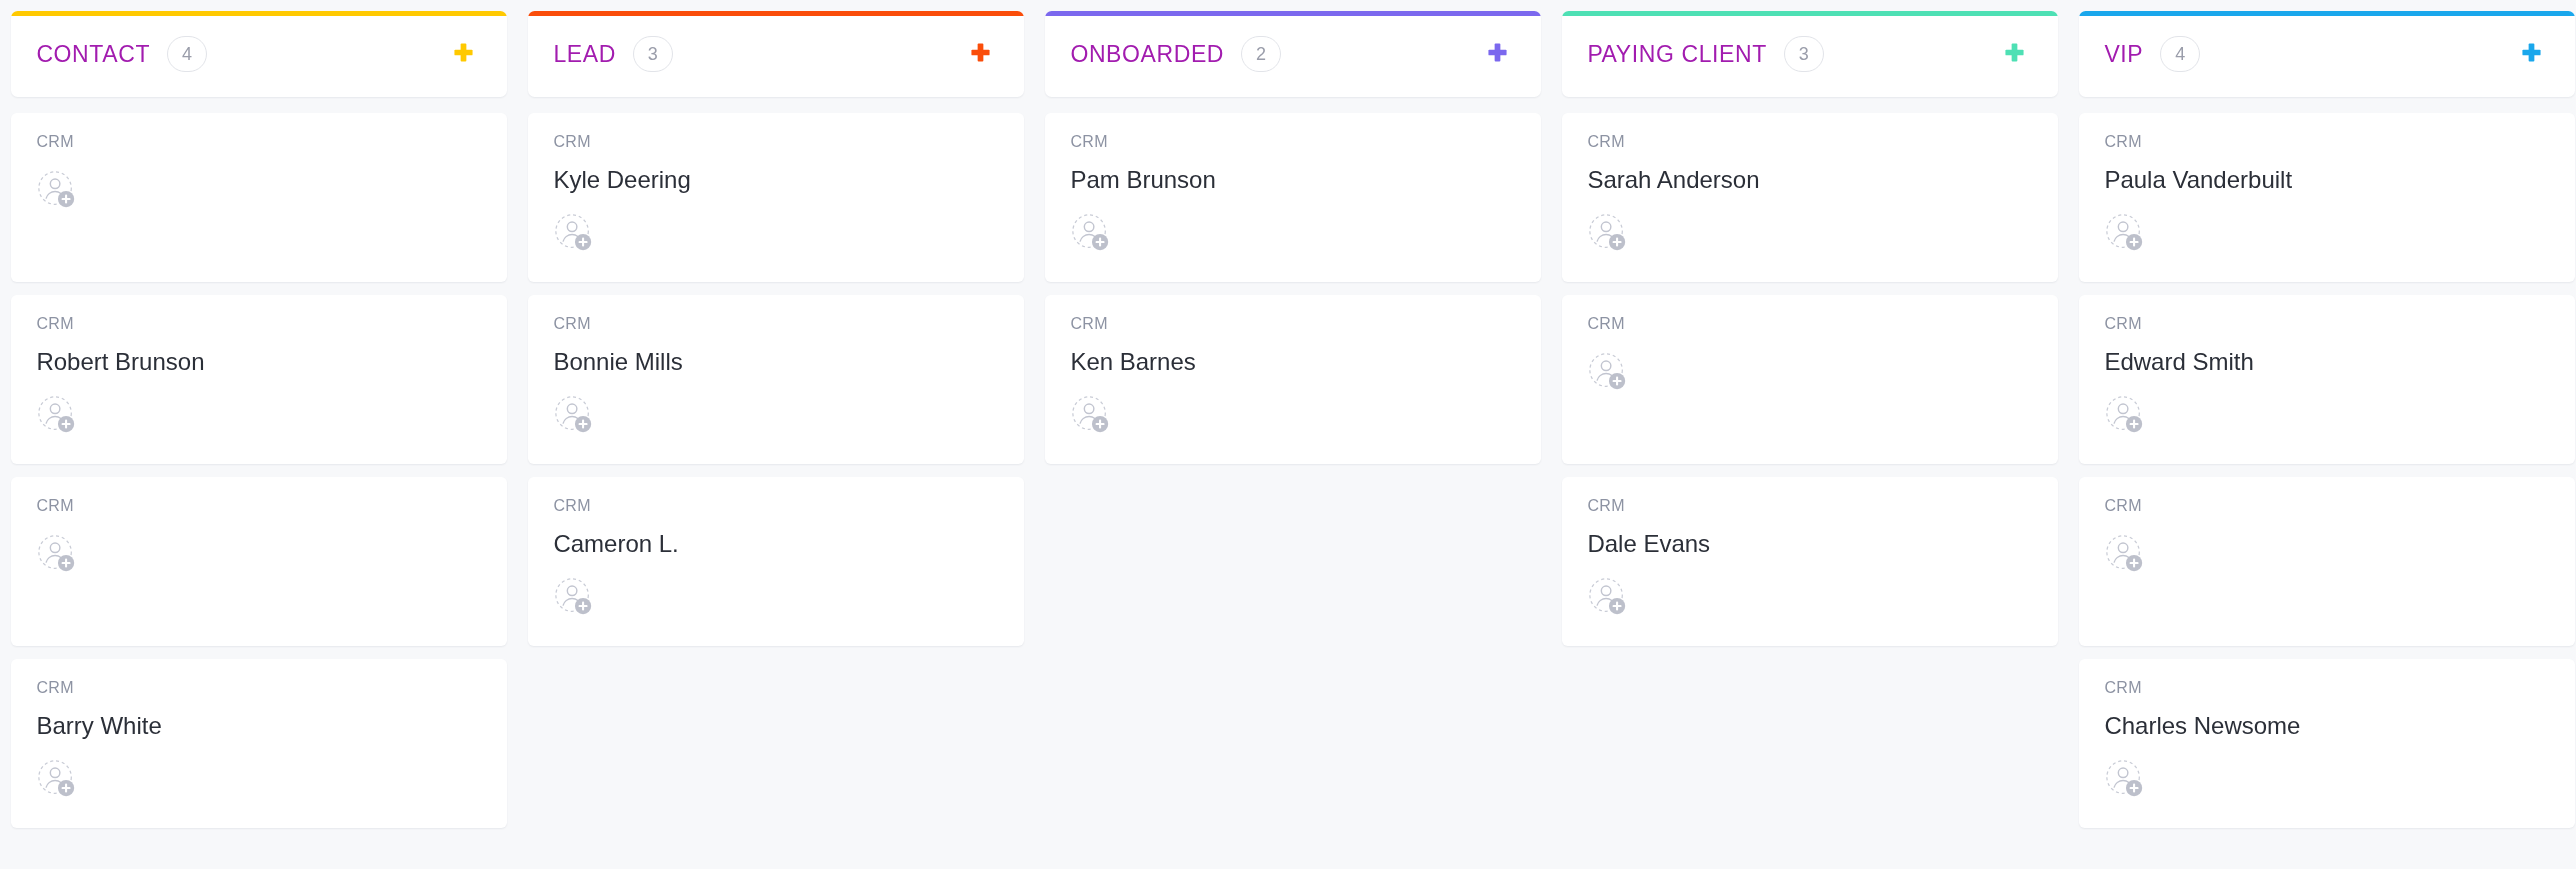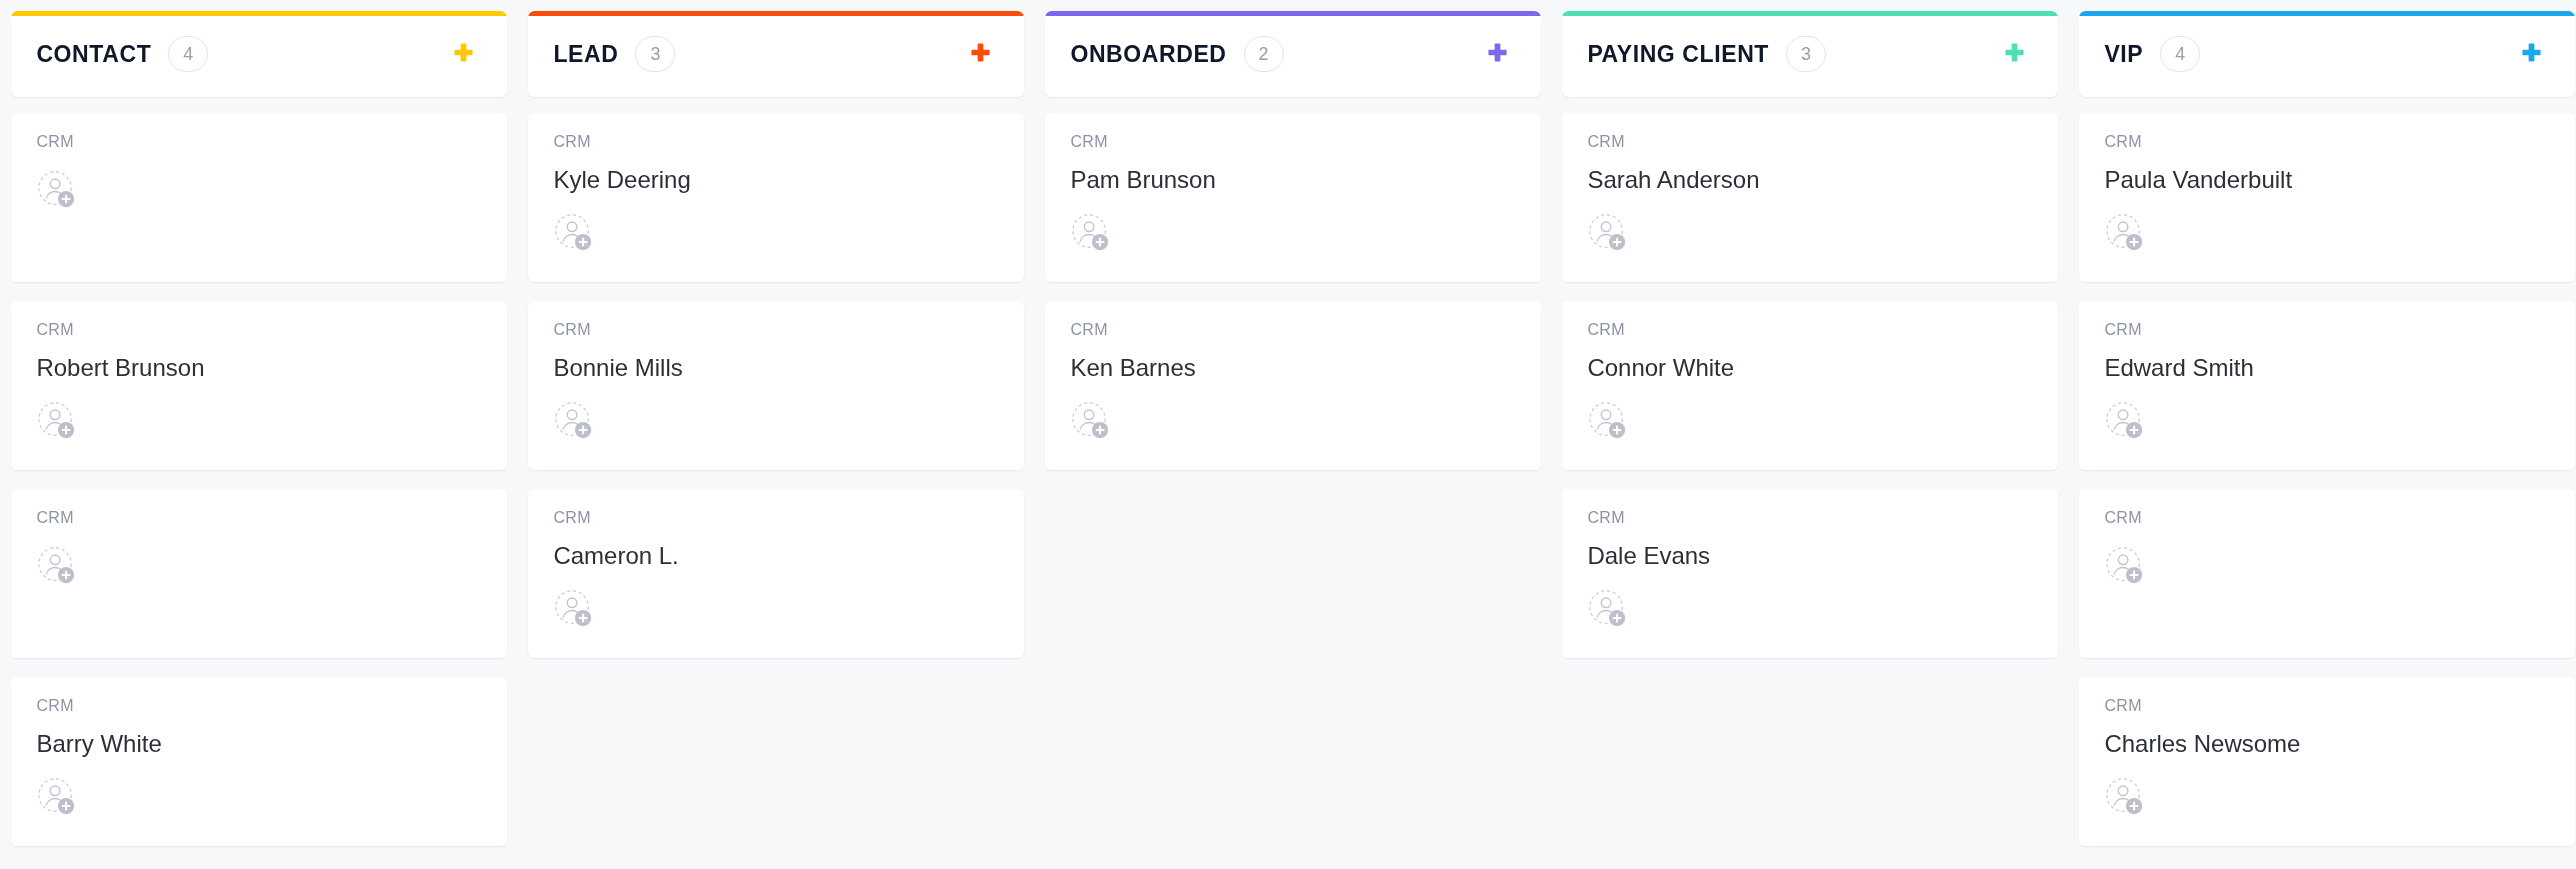--- a/index.html
+++ b/index.html
@@ -40,23 +40,23 @@
     overflow: hidden;
   }
   .accent-bar {
     position: absolute;
     top: 0; left: 0; right: 0;
     height: 4.8px;
     border-radius: 6.7px 6.7px 0 0;
   }
   .col-title {
     font-size: 23px;
-    font-weight: bold;
+    font-weight: normal;
     letter-spacing: 0.6px;
-    color: #0f172a;
+    color: #a21caf;
     white-space: nowrap;
   }
   .count-badge {
     margin-left: 17px;
     min-width: 40px;
     height: 36px;
     padding: 0 11.4px;
     border: 1.5px solid #e2e4e9;
     border-radius: 18px;
     display: flex;
@@ -75,21 +75,21 @@
     justify-content: center;
     cursor: pointer;
   }
   .plus-glyph { display: block; }
 
   
   .card-list {
     margin-top: 15.3px;
     display: flex;
     flex-direction: column;
-    gap: 19px;
+    gap: 13px;
   }
   .card {
     background: #ffffff;
     border-radius: 5.7px;
     box-shadow: 0 1px 1.9px rgba(20,30,60,0.07);
     padding: 21px 25px 21px 25px;
     height: 169px;
     cursor: pointer;
   }
   .card-tag {
@@ -287,21 +287,20 @@
               <circle cx="20" cy="20" r="17" fill="none" stroke="#c9ccd6" stroke-width="1.3" stroke-dasharray="3.2 3"></circle>
               <circle cx="20" cy="15.5" r="5" fill="none" stroke="#c2c5d0" stroke-width="1.5"></circle>
               <path d="M10.5 31 a9.8 9.8 0 0 1 19 0" fill="none" stroke="#c2c5d0" stroke-width="1.5"></path>
               <circle cx="31.5" cy="31.5" r="8.5" fill="#bdc0cb"></circle>
               <rect x="30.4" y="26.8" width="2.2" height="9.4" rx="1" fill="#ffffff"></rect>
               <rect x="26.8" y="30.4" width="9.4" height="2.2" rx="1" fill="#ffffff"></rect>
             </svg></div>
         </div>
         <div class="card">
           <div class="card-tag">CRM</div>
-          <div class="card-name">Connor White</div>
           <div class="assignee"><svg width="42" height="42" viewBox="0 0 44 44">
               <circle cx="20" cy="20" r="17" fill="none" stroke="#c9ccd6" stroke-width="1.3" stroke-dasharray="3.2 3"></circle>
               <circle cx="20" cy="15.5" r="5" fill="none" stroke="#c2c5d0" stroke-width="1.5"></circle>
               <path d="M10.5 31 a9.8 9.8 0 0 1 19 0" fill="none" stroke="#c2c5d0" stroke-width="1.5"></path>
               <circle cx="31.5" cy="31.5" r="8.5" fill="#bdc0cb"></circle>
               <rect x="30.4" y="26.8" width="2.2" height="9.4" rx="1" fill="#ffffff"></rect>
               <rect x="26.8" y="30.4" width="9.4" height="2.2" rx="1" fill="#ffffff"></rect>
             </svg></div>
         </div>
         <div class="card">

